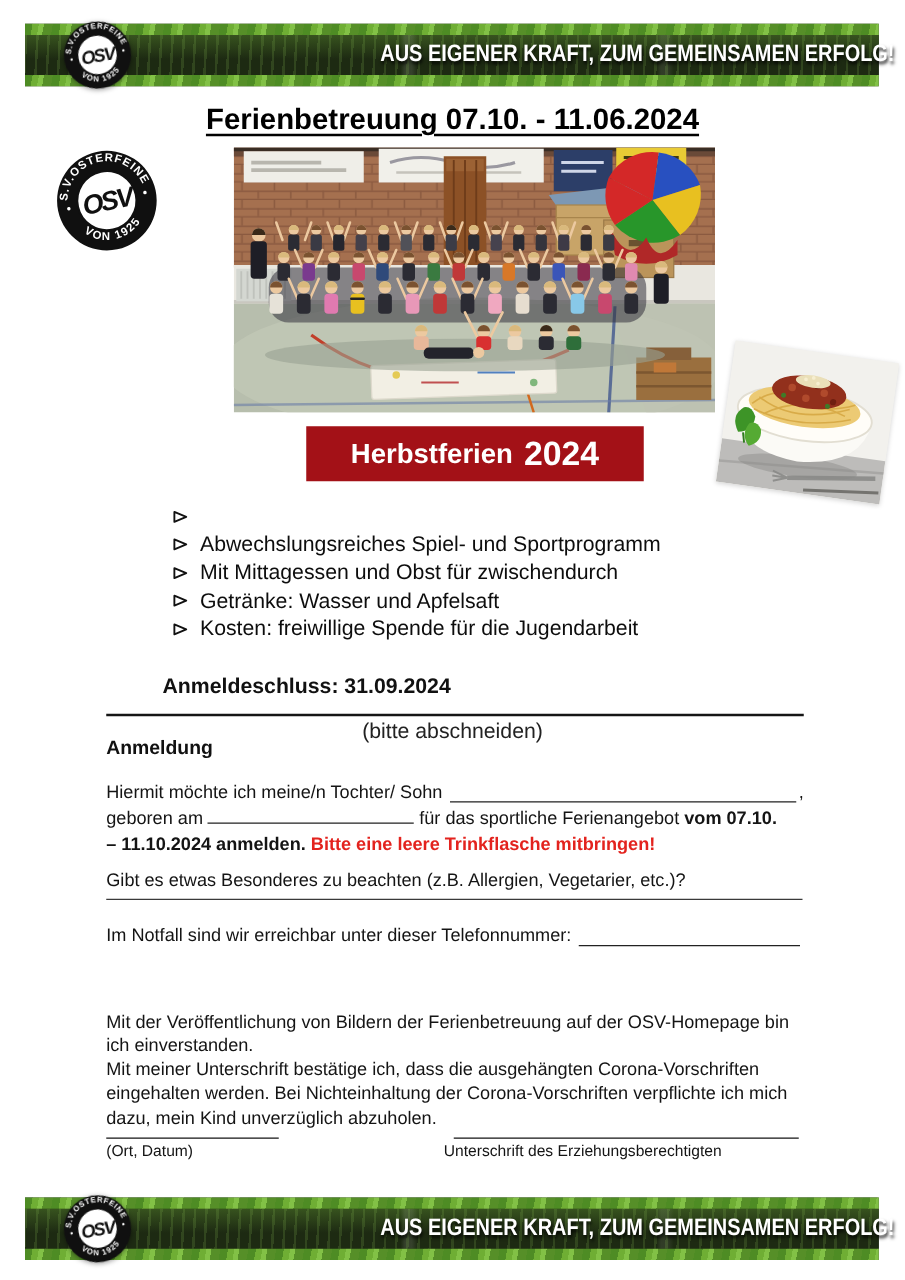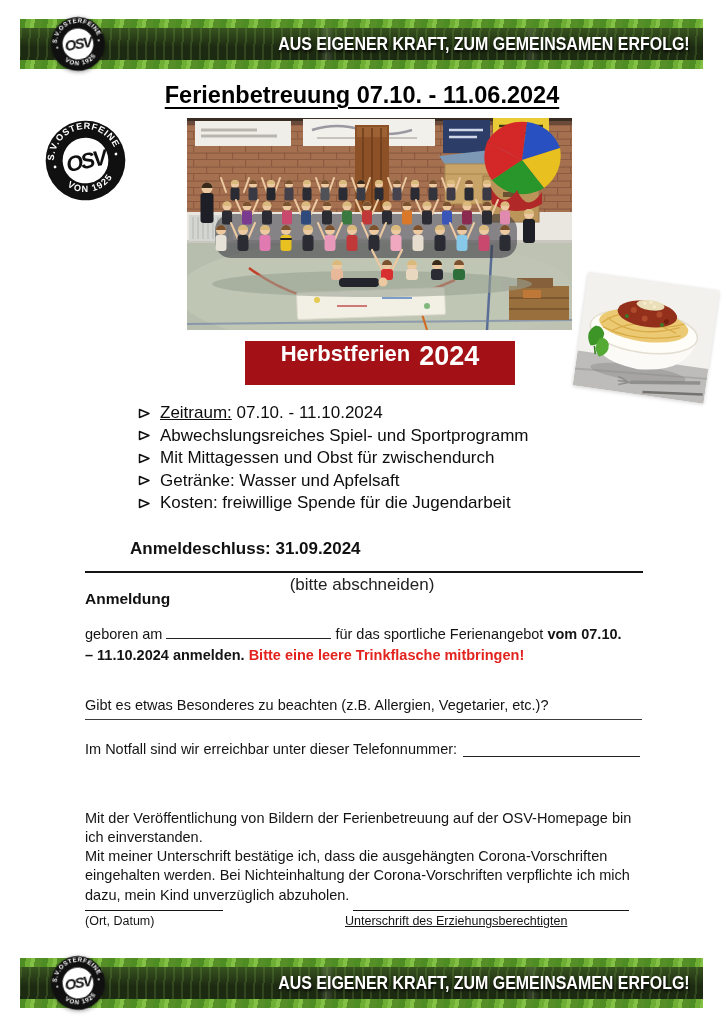--- a/index.html
+++ b/index.html
@@ -9,21 +9,21 @@
   
   .banner{position:absolute;left:20px;width:683px;height:50px;background:#1d2a12;overflow:visible;}
   .banner .mid{position:absolute;left:0;right:0;top:9px;bottom:9px;
     background:
       repeating-linear-gradient(93deg, rgba(130,180,80,.20) 0 2px, rgba(0,0,0,0) 2px 9px),
       linear-gradient(90deg, rgba(0,0,0,0) 0 44%, rgba(225,225,225,.12) 44.5% 45.3%, rgba(0,0,0,0) 46% 74%, rgba(225,225,225,.10) 74.5% 75.2%, rgba(0,0,0,0) 76%),
       linear-gradient(180deg, rgba(95,145,50,.40), rgba(20,30,10,0) 60%),#1d2a12;}
   .grass-strip{position:absolute;left:0;right:0;height:9px;
     background:repeating-linear-gradient(100deg,#4e8c24 0 6px,#6fae34 6px 11px,#82c146 11px 15px,#568f28 15px 22px);}
   .grass-strip.top{top:0;} .grass-strip.bottom{bottom:0;}
-  .motto{position:absolute;inset:0;display:flex;align-items:center;justify-content:center;
+  .motto{position:absolute;inset:0;display:flex;align-items:center;justify-content:flex-start;
     padding-left:245px;white-space:nowrap;color:#fff;font-weight:bold;font-size:19px;
     text-shadow:1px 2px 3px rgba(0,0,0,.85);}
   .motto>span{display:inline-block;transform:scaleX(.84);}
   .badge{position:absolute;width:56px;height:56px;left:30px;top:-3px;transform:rotate(-10deg);
     filter:drop-shadow(0 1px 2px rgba(0,0,0,.4));}
   .banner.bottom-banner{top:958px;}
   .banner.top-banner{top:19px;}
 
   
   .title{position:absolute;top:82px;left:0;width:724px;text-align:center;
@@ -33,21 +33,21 @@
 
   
   .group-photo{position:absolute;left:187px;top:118px;width:385px;height:212px;}
   .group-photo svg{display:block;width:100%;height:100%;}
   .meal-photo{position:absolute;left:580px;top:281px;width:132px;height:114px;
     transform:rotate(8deg);background:#f2f1ed;box-shadow:0 1px 4px rgba(0,0,0,.18);}
   .meal-photo svg{display:block;width:100%;height:100%;}
 
   
   .event{position:absolute;left:245px;top:341px;width:270px;height:44px;background:#a31117;
-    color:#fff;display:flex;align-items:flex-start;justify-content:center;gap:9px;}
+    color:#fff;display:flex;align-items:center;justify-content:center;gap:9px;}
   .event .lbl{font-size:22px;font-weight:bold;}
   .event .yr{font-size:27px;font-weight:bold;}
 
   
   .list{position:absolute;left:138px;top:402px;}
   .li{display:flex;align-items:center;height:22.5px;font-size:17px;color:#0d0d0d;}
   .li .arrow{margin-right:9px;flex:0 0 auto;}
   .uline{text-decoration:underline;text-decoration-thickness:1px;}
   .deadline{position:absolute;left:130px;top:539px;font-size:17px;font-weight:bold;}
 
@@ -71,21 +71,21 @@
   .consent1{position:absolute;left:85px;top:809px;width:562px;line-height:19.4px;}
   .consent2{position:absolute;left:85px;top:847px;width:562px;line-height:19.4px;}
   .link{color:#3333cc;text-decoration:underline;cursor:pointer;}
 
   
   .sig{position:absolute;top:896px;font-size:12.5px;color:#141414;}
   .sig .sigline{height:14px;border-bottom:1.9px solid #151515;}
   .sig .siglabel{margin-top:3px;}
   .sig.left{left:85px;width:150px;}
   .sig.left .sigline{width:138px;}
-  .sig.right{left:345px;width:284px;text-decoration:underline;}
+  .sig.right{left:355px;width:284px;}
   .sig.right .sigline{width:276px;margin-left:8px;}
 </style>
 </head>
 <body>
 
 <svg width="0" height="0" style="position:absolute" aria-hidden="true">
   <defs>
     <g id="osv-logo">
       <circle cx="50" cy="50" r="48" fill="#101010"></circle>
       <circle cx="50" cy="50" r="28.5" fill="#ffffff" stroke="#101010" stroke-width="2"></circle>
@@ -515,21 +515,20 @@
   <div class="event">
     <span class="lbl">Herbstferien</span>
     <span class="yr">2024</span>
   </div>
 
   <div class="list">
     <div class="li">
       <svg class="arrow" width="13" height="13" viewBox="0 0 13 13">
           <path d="M1.5 2.5 L11 6.5 L1.5 10.5 Z" fill="#ffffff" stroke="#111" stroke-width="1.5" stroke-linejoin="round"></path>
         </svg>
-      <span><span class="uline">Zeitraum:</span><span> 07.10. - 11.10.2024</span></span>
     </div>
     <div class="li">
       <svg class="arrow" width="13" height="13" viewBox="0 0 13 13">
           <path d="M1.5 2.5 L11 6.5 L1.5 10.5 Z" fill="#ffffff" stroke="#111" stroke-width="1.5" stroke-linejoin="round"></path>
         </svg>
       <span><span class="uline"></span><span>Abwechslungsreiches Spiel- und Sportprogramm</span></span>
     </div>
     <div class="li">
       <svg class="arrow" width="13" height="13" viewBox="0 0 13 13">
           <path d="M1.5 2.5 L11 6.5 L1.5 10.5 Z" fill="#ffffff" stroke="#111" stroke-width="1.5" stroke-linejoin="round"></path>
@@ -551,20 +550,25 @@
   </div>
 
   <div class="deadline">Anmeldeschluss: 31.09.2024</div>
 
   <div class="cutline"></div>
   <div class="cutnote">(bitte abschneiden)</div>
 
   <div class="fheading">Anmeldung</div>
 
   <div class="intro body-text">
+    <div class="frow">
+      <span>Hiermit möchte ich meine/n Tochter/ Sohn</span>
+      <span class="blank-grow"></span>
+      <span>,</span>
+    </div>
     <div>
       <span>geboren am</span><span class="blank-fixed"></span><span>für das sportliche Ferienangebot</span>&nbsp;<span class="b">vom 07.10.</span>
     </div>
     <div>
       <span class="b">– 11.10.2024 anmelden.</span>&nbsp;<span class="red">Bitte eine leere Trinkflasche mitbringen!</span>
     </div>
   </div>
 
   <div class="question body-text">Gibt es etwas Besonderes zu beachten (z.B. Allergien, Vegetarier, etc.)?</div>
   <div class="ansline"></div>

